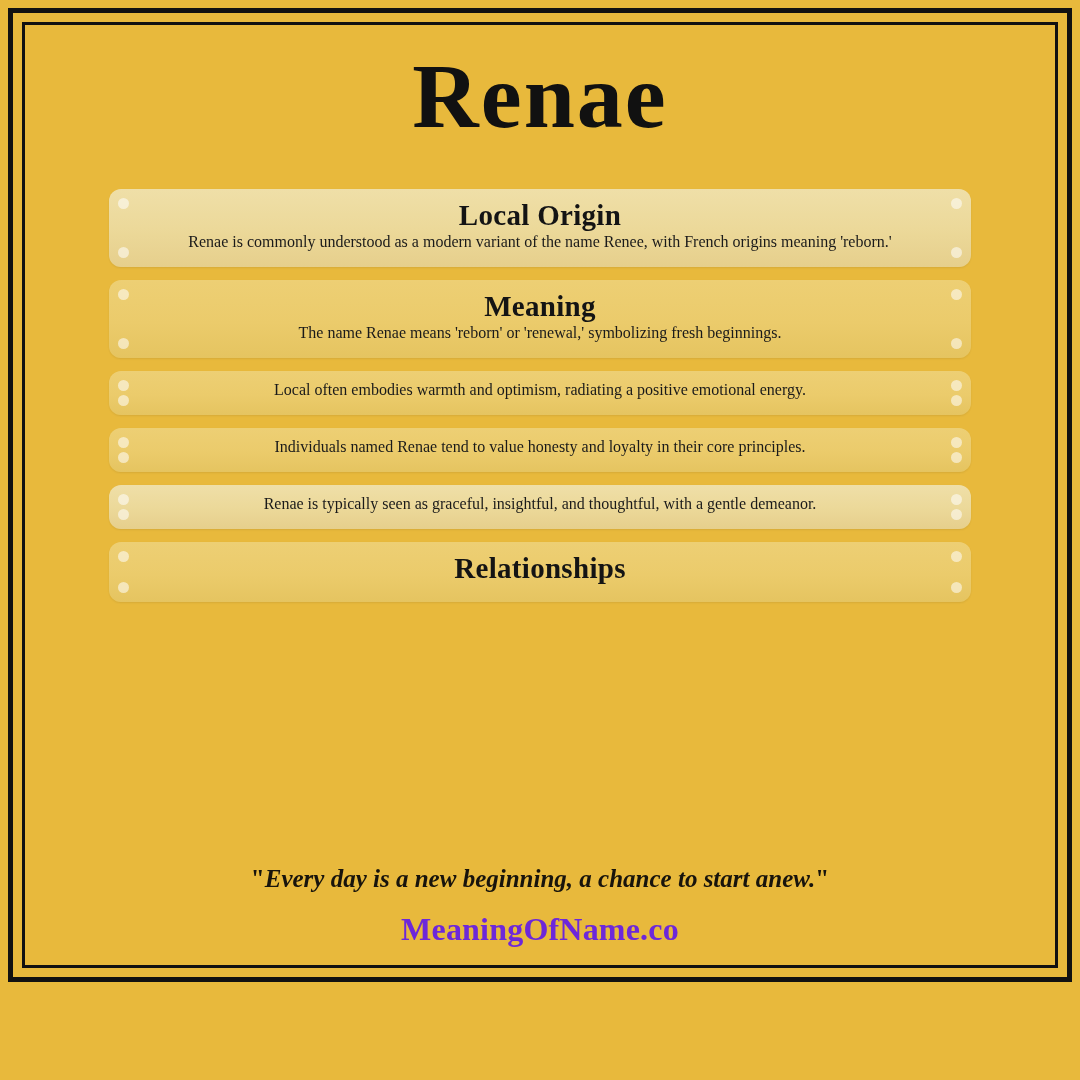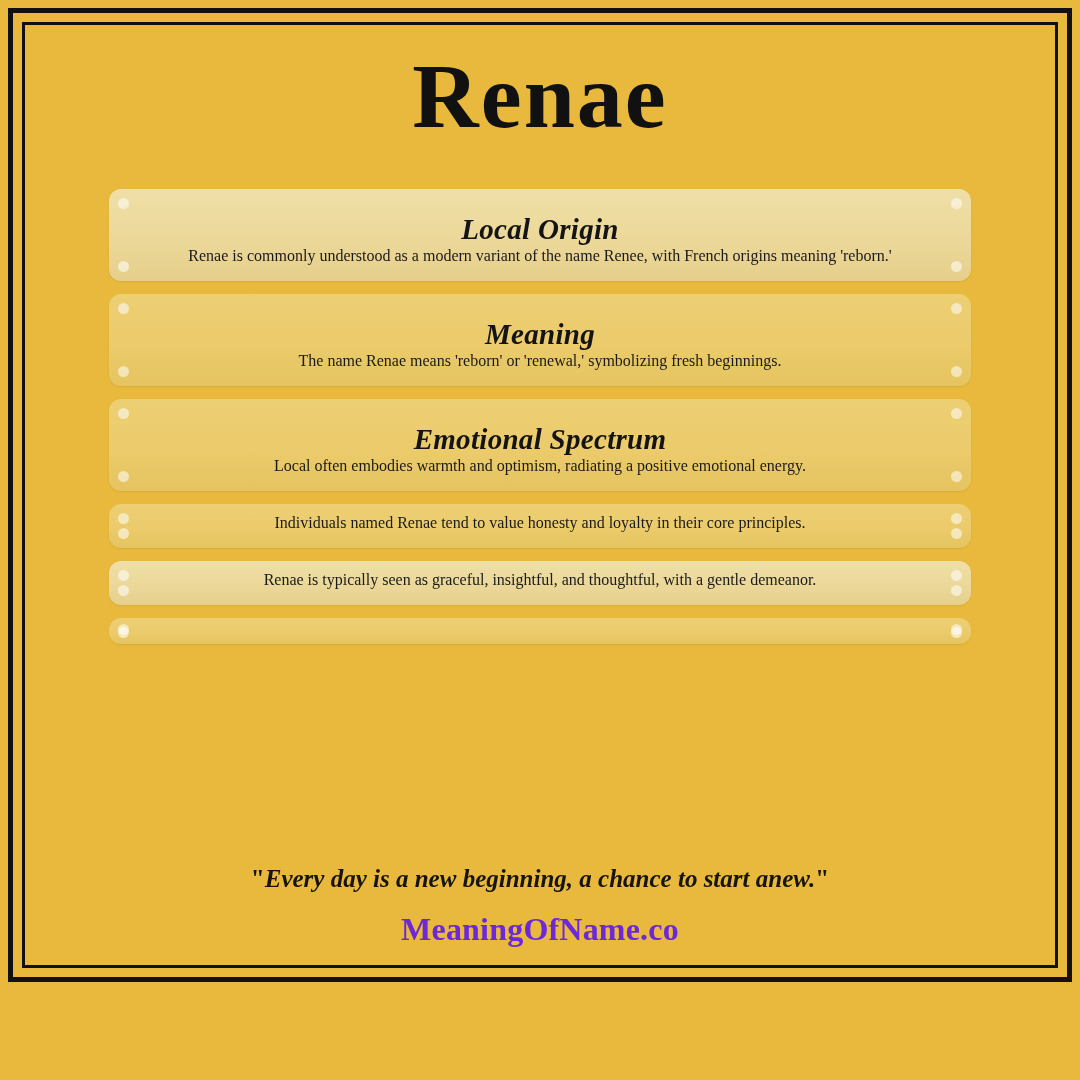--- a/index.html
+++ b/index.html
@@ -89,23 +89,22 @@
   }
   .card .dot.tl { left: 9px; top: 9px; }
   .card .dot.tr { right: 9px; top: 9px; }
   .card .dot.bl { left: 9px; bottom: 9px; }
   .card .dot.br { right: 9px; bottom: 9px; }
   .card-title {
     font-size: 29px;
     font-weight: bold;
     color: #141414;
     line-height: 1.15;
-    margin: 14px 0 1px 0;
+    margin: 0 0 1px 0;
     letter-spacing: 0.3px;
-    font-style: italic;
   }
   .card-text {
     font-size: 16px;
     color: #1a1a1a;
     line-height: 1.12;
     margin: 0;
   }
   .footer {
     margin-top: auto;
     width: 100%;
@@ -158,21 +157,20 @@
         <span class="dot br"></span>
         <p class="card-title">Meaning</p>
         <p class="card-text">The name Renae means 'reborn' or 'renewal,' symbolizing fresh beginnings.</p>
       </div>
 
       <div class="card dark">
         <span class="dot tl"></span>
         <span class="dot tr"></span>
         <span class="dot bl"></span>
         <span class="dot br"></span>
-        <p class="card-title">Emotional Spectrum</p>
         <p class="card-text">Local often embodies warmth and optimism, radiating a positive emotional energy.</p>
       </div>
 
       <div class="card dark">
         <span class="dot tl"></span>
         <span class="dot tr"></span>
         <span class="dot bl"></span>
         <span class="dot br"></span>
         <p class="card-text">Individuals named Renae tend to value honesty and loyalty in their core principles.</p>
       </div>
@@ -183,20 +181,21 @@
         <span class="dot bl"></span>
         <span class="dot br"></span>
         <p class="card-text">Renae is typically seen as graceful, insightful, and thoughtful, with a gentle demeanor.</p>
       </div>
 
       <div class="card dark">
         <span class="dot tl"></span>
         <span class="dot tr"></span>
         <span class="dot bl"></span>
         <span class="dot br"></span>
+        <p class="card-title">Relationships</p>
       </div>
 
     </div>
 
     <div class="footer">
       <div class="quote"><span class="mark">"</span><span>Every day is a new beginning, a chance to start anew.</span><span class="mark">"</span></div>
       <div class="brand">MeaningOfName.co</div>
     </div>
 
   </div>

